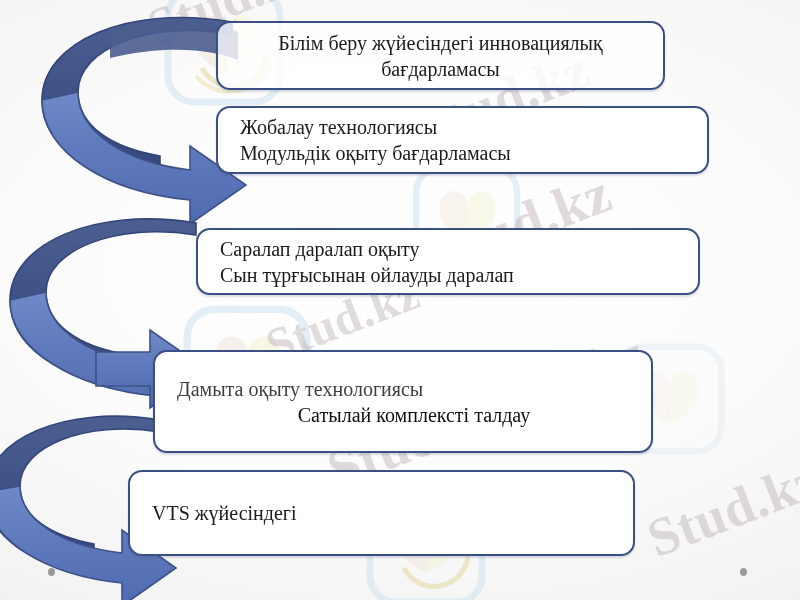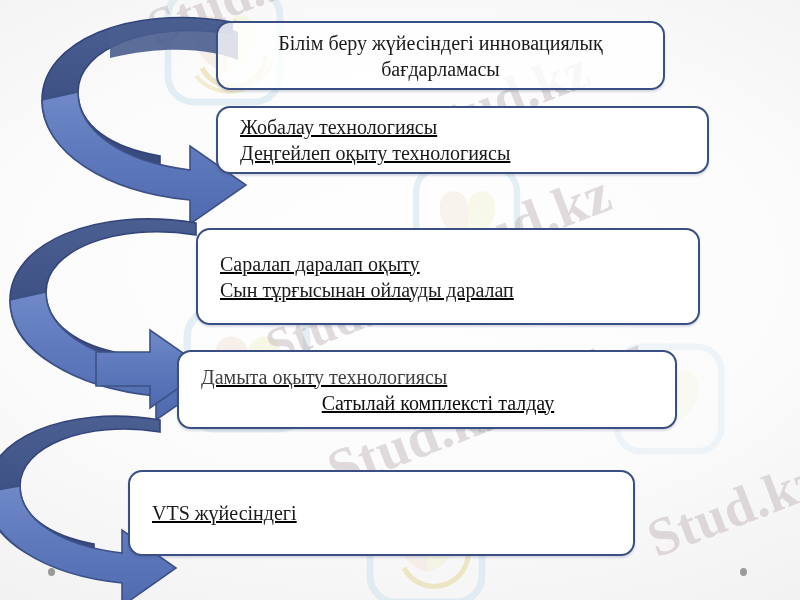--- a/index.html
+++ b/index.html
@@ -67,21 +67,21 @@
   .tbox.translucent {
     background: rgba(255,255,255,0.80);
   }
   .tline {
     color: #1b1b1b;
     font-size: 20px;
     line-height: 1.30;
     white-space: nowrap;
   }
   .tbox-center .tline { text-align: center; }
-  .tbox-left  { padding-left: 22px; text-decoration: underline; }
+  .tbox-left  { padding-left: 22px; }
   .tbox-center{ padding: 0 18px; }
   .w-light { color: #3f3f3f; }
   .w-bold  { font-weight: normal; color: #0f0f0f; text-align: center; }
 
   
   .dot {
     position: absolute;
     width: 7px;
     height: 8px;
     border-radius: 50%;
@@ -189,29 +189,29 @@
     <path d="M96,352 L150,352 L150,330 L206,369 L150,408 L150,386 L96,386 Z" fill="url(#gLightA)" stroke="#3d5187" stroke-width="1.6"></path>
   </svg>
 
   <div class="tbox tbox-center translucent" style="left:216px; top:21px; width:449px; height:69px;">
     <div class="tline">Білім беру жүйесіндегі инновациялық</div>
     <div class="tline">бағдарламасы</div>
   </div>
 
   <div class="tbox tbox-left" style="left:216px; top:106px; width:493px; height:68px;">
     <div class="tline">Жобалау технологиясы</div>
-    <div class="tline">Деңгейлеп оқыту технологиясы</div>
-  </div>
-
-  <div class="tbox tbox-left" style="left:196px; top:228px; width:504px; height:97px;">
+    <div class="tline">Модульдік оқыту бағдарламасы</div>
+  </div>
+
+  <div class="tbox tbox-left" style="left:196px; top:228px; width:504px; height:67px;">
     <div class="tline">Саралап даралап оқыту</div>
     <div class="tline">Сын тұрғысынан ойлауды даралап</div>
   </div>
 
-  <div class="tbox tbox-left" style="left:177px; top:350px; width:500px; height:79px;">
+  <div class="tbox tbox-left" style="left:153px; top:350px; width:500px; height:103px;">
     <div class="tline w-light">Дамыта оқыту технологиясы</div>
     <div class="tline w-bold">Сатылай комплексті талдау</div>
   </div>
 
   <div class="tbox tbox-left" style="left:128px; top:470px; width:507px; height:86px;">
     <div class="tline">VTS жүйесіндегі</div>
   </div>
 
   <div class="dot" style="left:48px; top:568px;"></div>
   <div class="dot" style="left:740px; top:568px;"></div>

